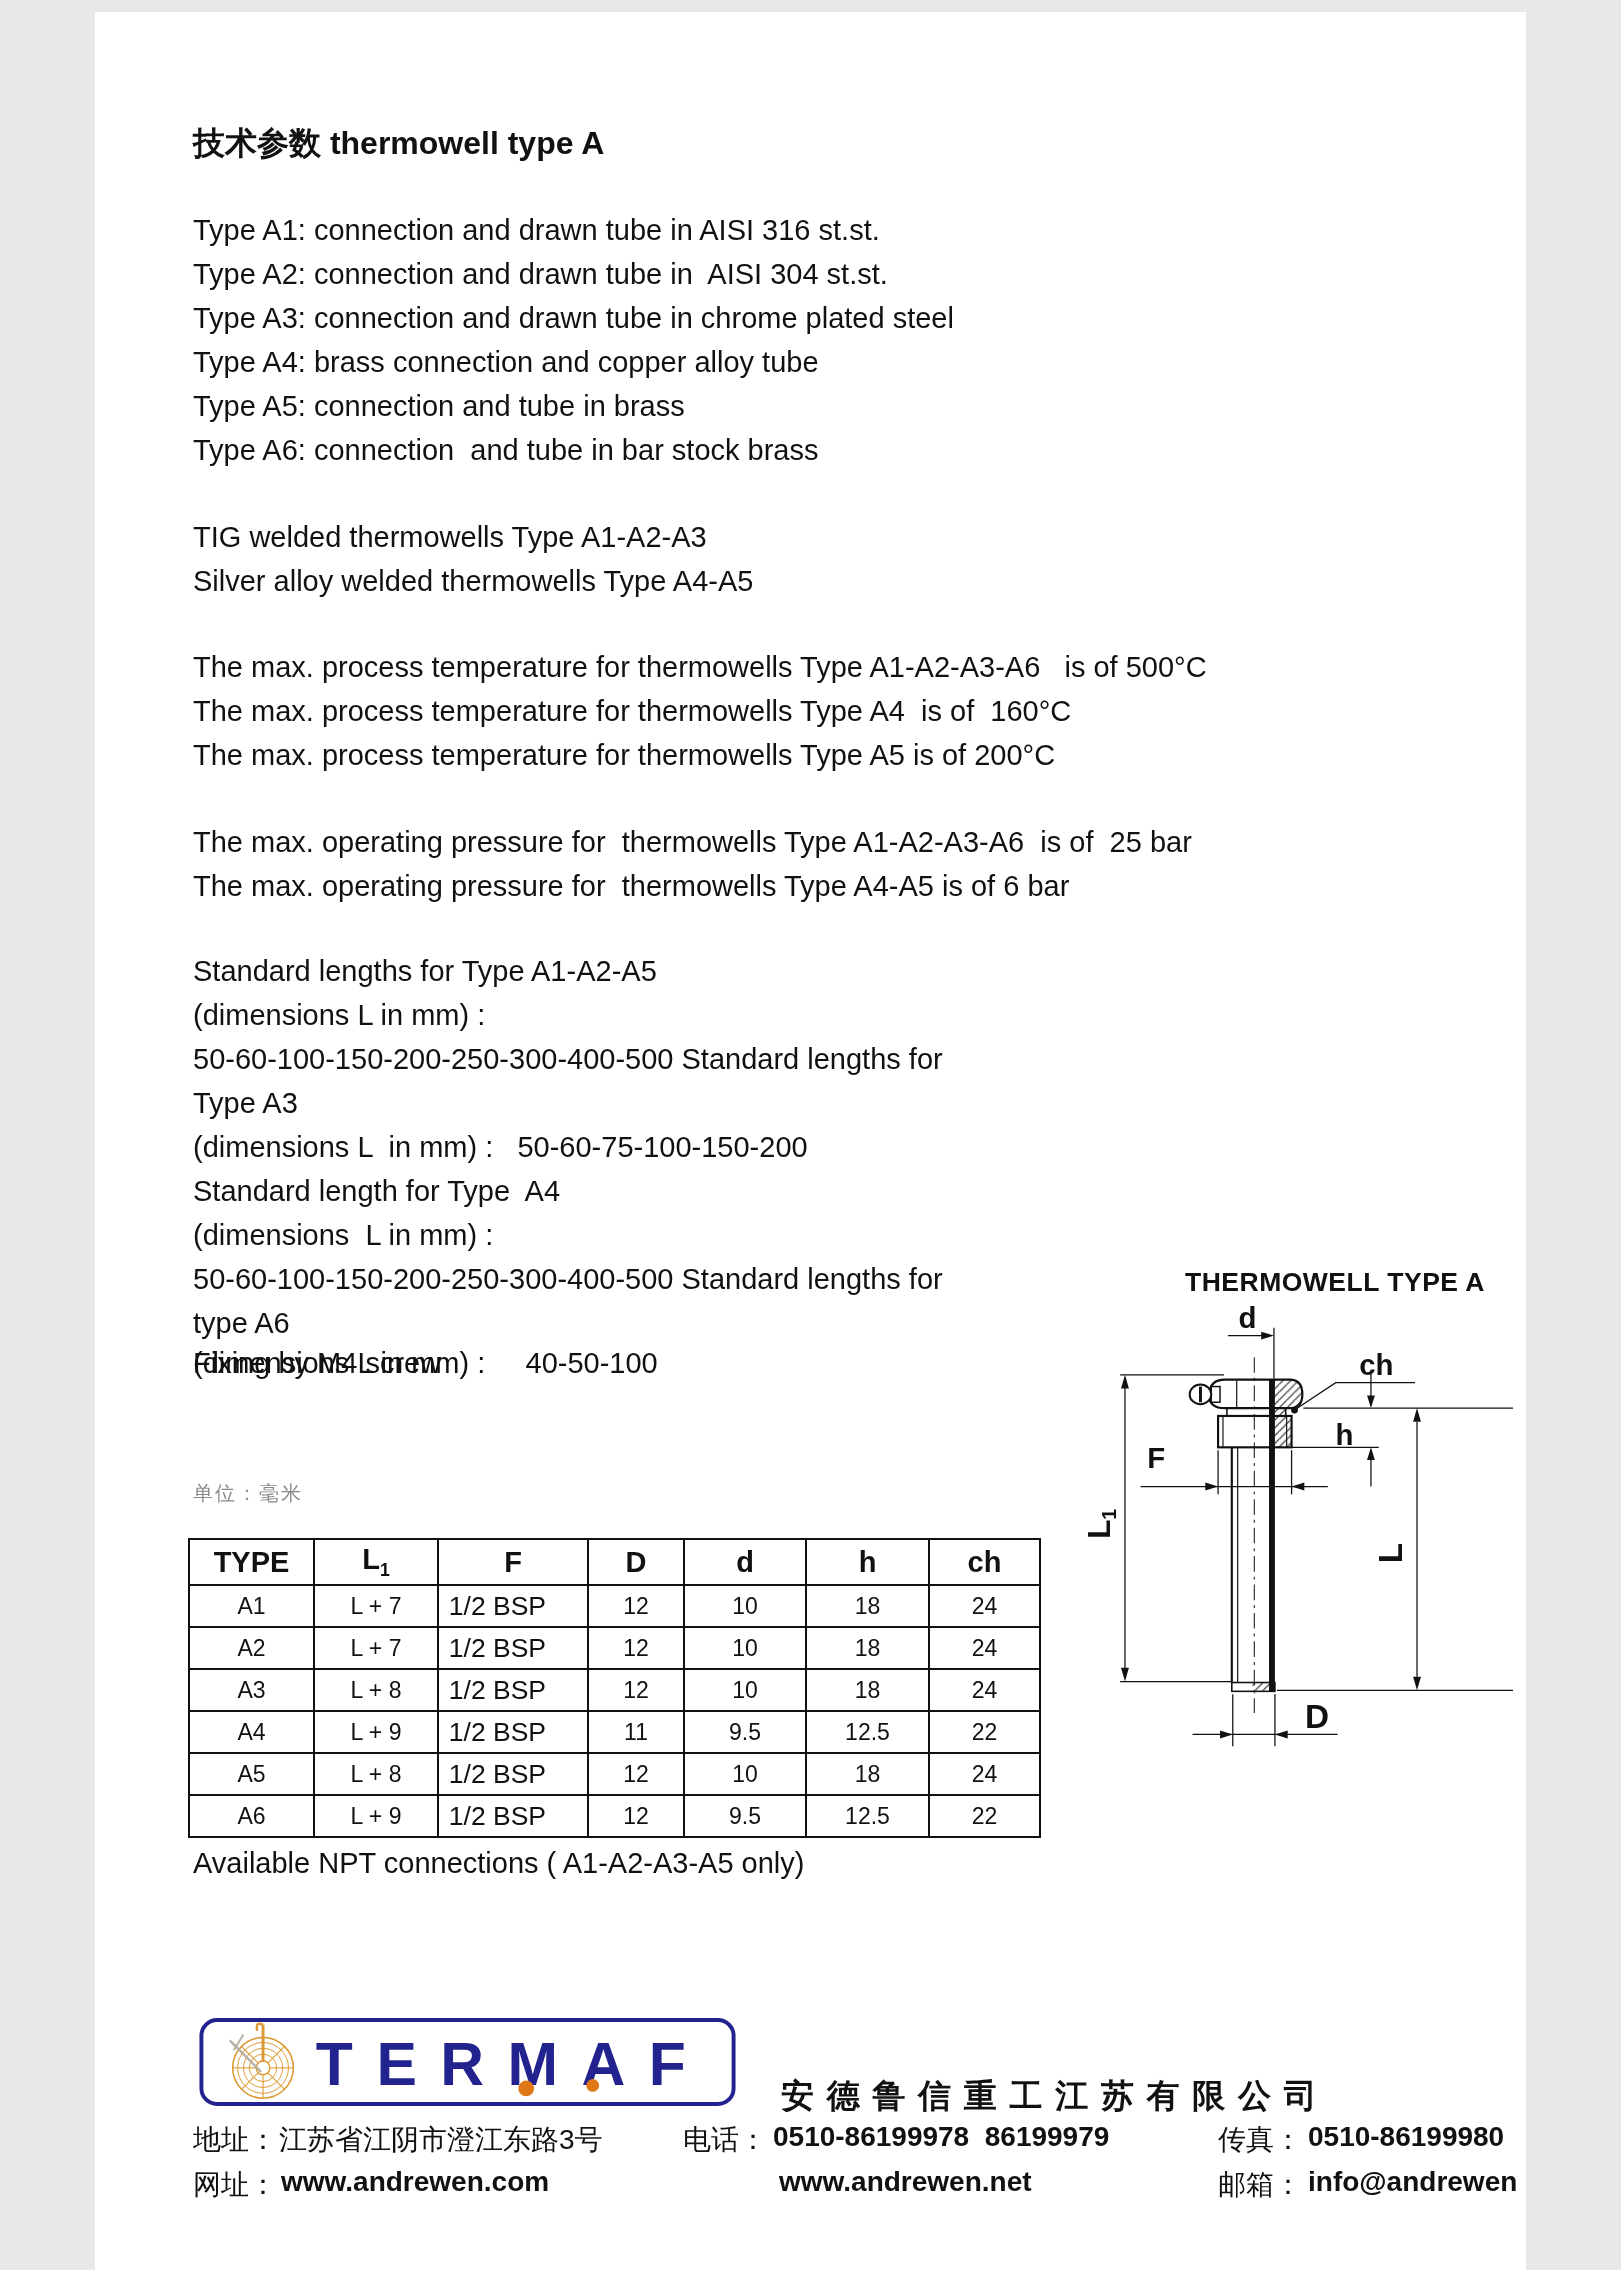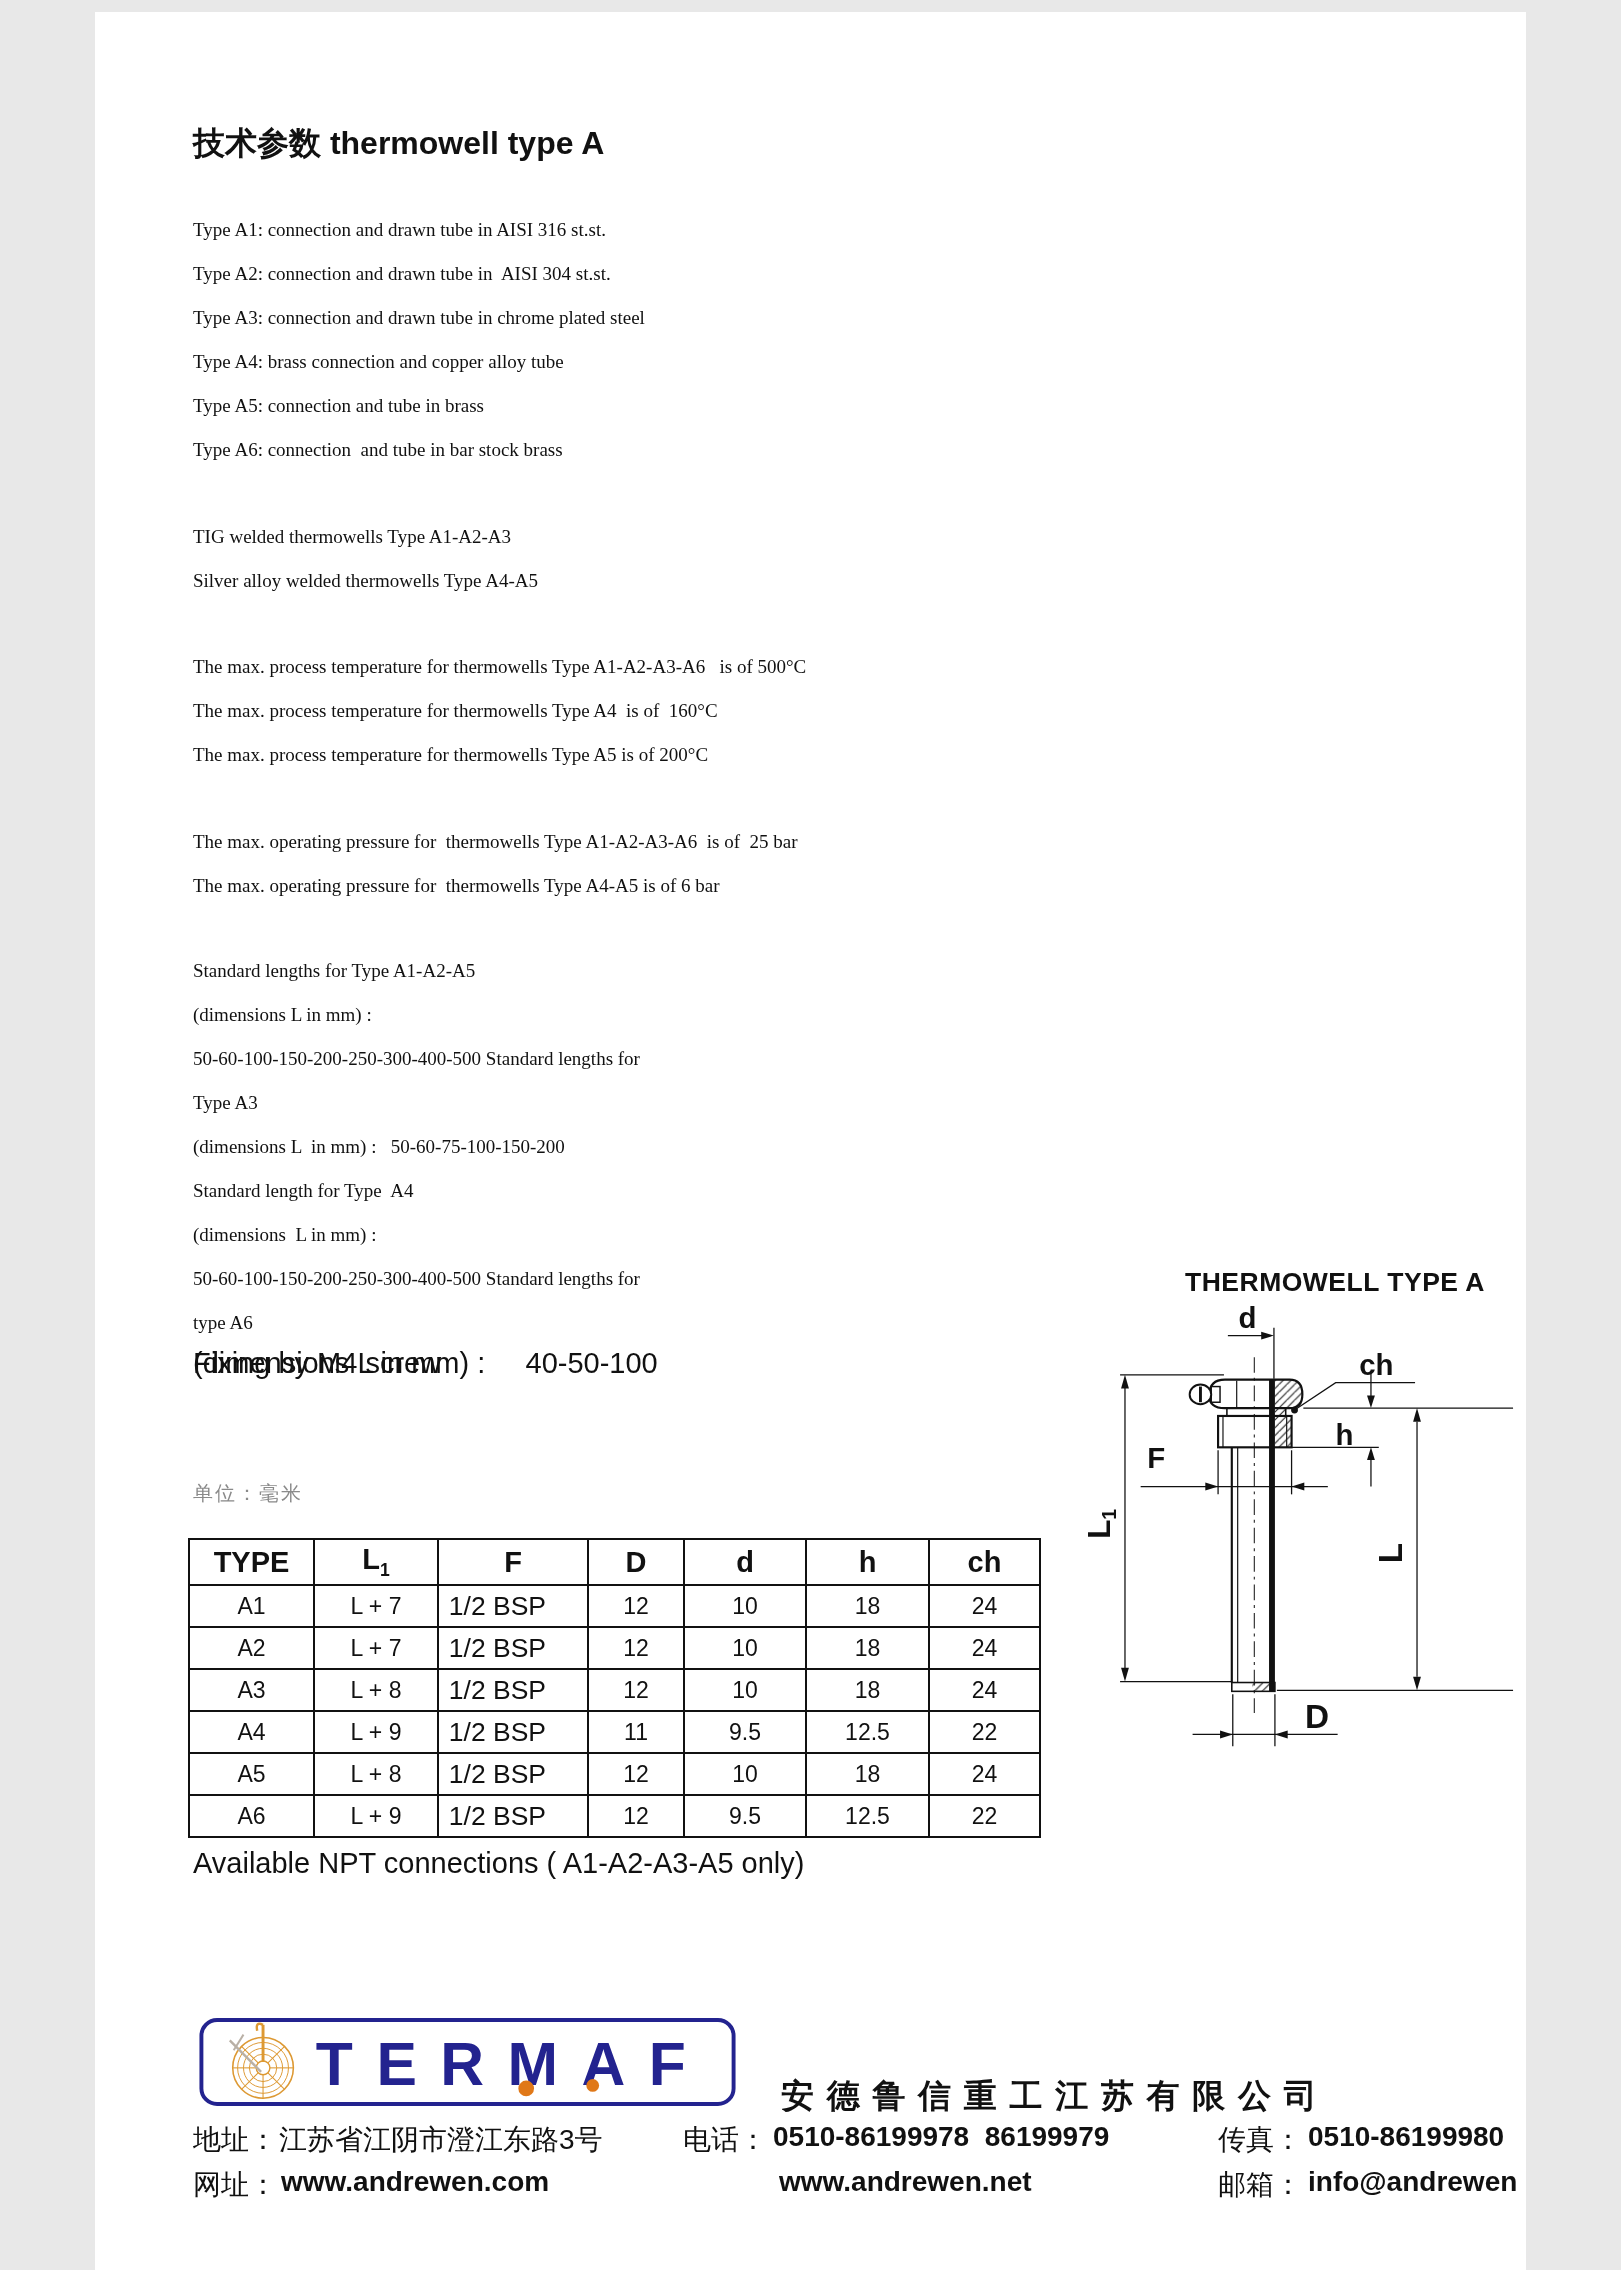--- a/index.html
+++ b/index.html
@@ -2,21 +2,21 @@
 <html><head>
 <meta charset="utf-8">
 <style>
   html,body { margin:0; padding:0; background:#e8e8e8; }
   .page {
     position:relative; width:1431px; height:2270px; background:#ffffff;
     font-family:"Liberation Sans", sans-serif; color:#111; overflow:hidden;
     margin:12px auto;
   }
   .abs { position:absolute; }
-  .line { white-space:pre; font-size:19px; line-height:44px;font-family:Liberation Serif, serif; }
+  .line { white-space:pre; font-size:29px; line-height:44px; }
   .doc-title { font-size:32px; font-weight:bold; white-space:pre; }
   .units { font-size:20px; color:#8a8a8a; letter-spacing:2px; }
   .npt { font-size:29px; white-space:pre; }
   .dw-heading { font-size:26.5px; font-weight:bold; letter-spacing:0.5px; white-space:pre; }
   .overlap-wrap { position:absolute; height:44px; }
   .overlap-wrap span { position:absolute; left:0; top:0; white-space:pre; font-size:29px; }
 
   table.spec { border-collapse:collapse; border:2.9px solid #111; }
   table.spec th, table.spec td { border:2px solid #111; text-align:center; padding:0; }
   table.spec th { height:44px; font-size:29px; font-weight:bold;border-radius:13px; }

